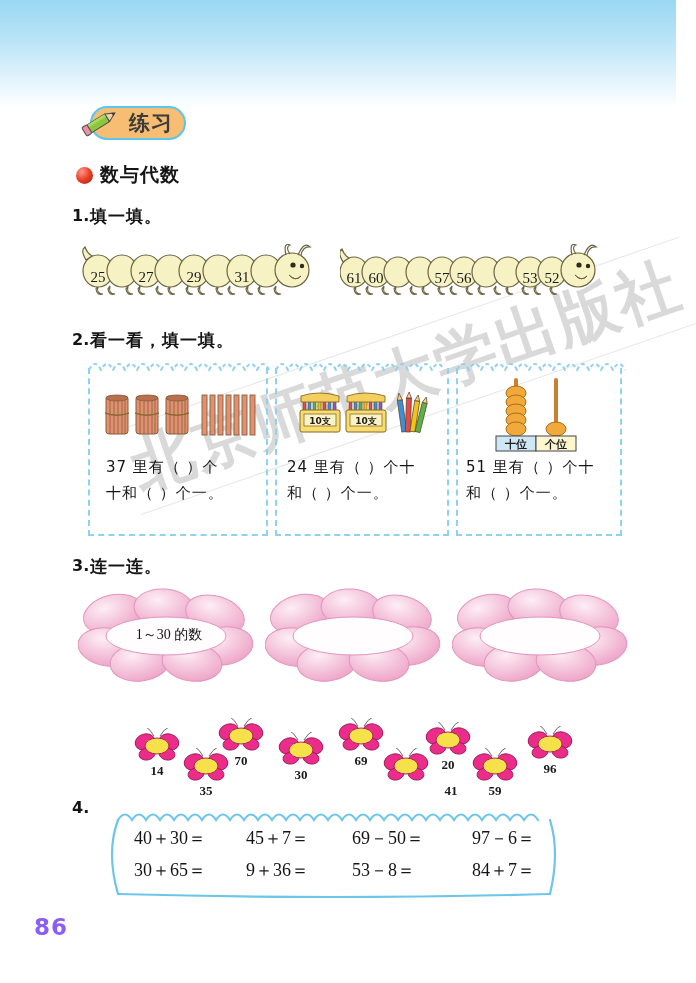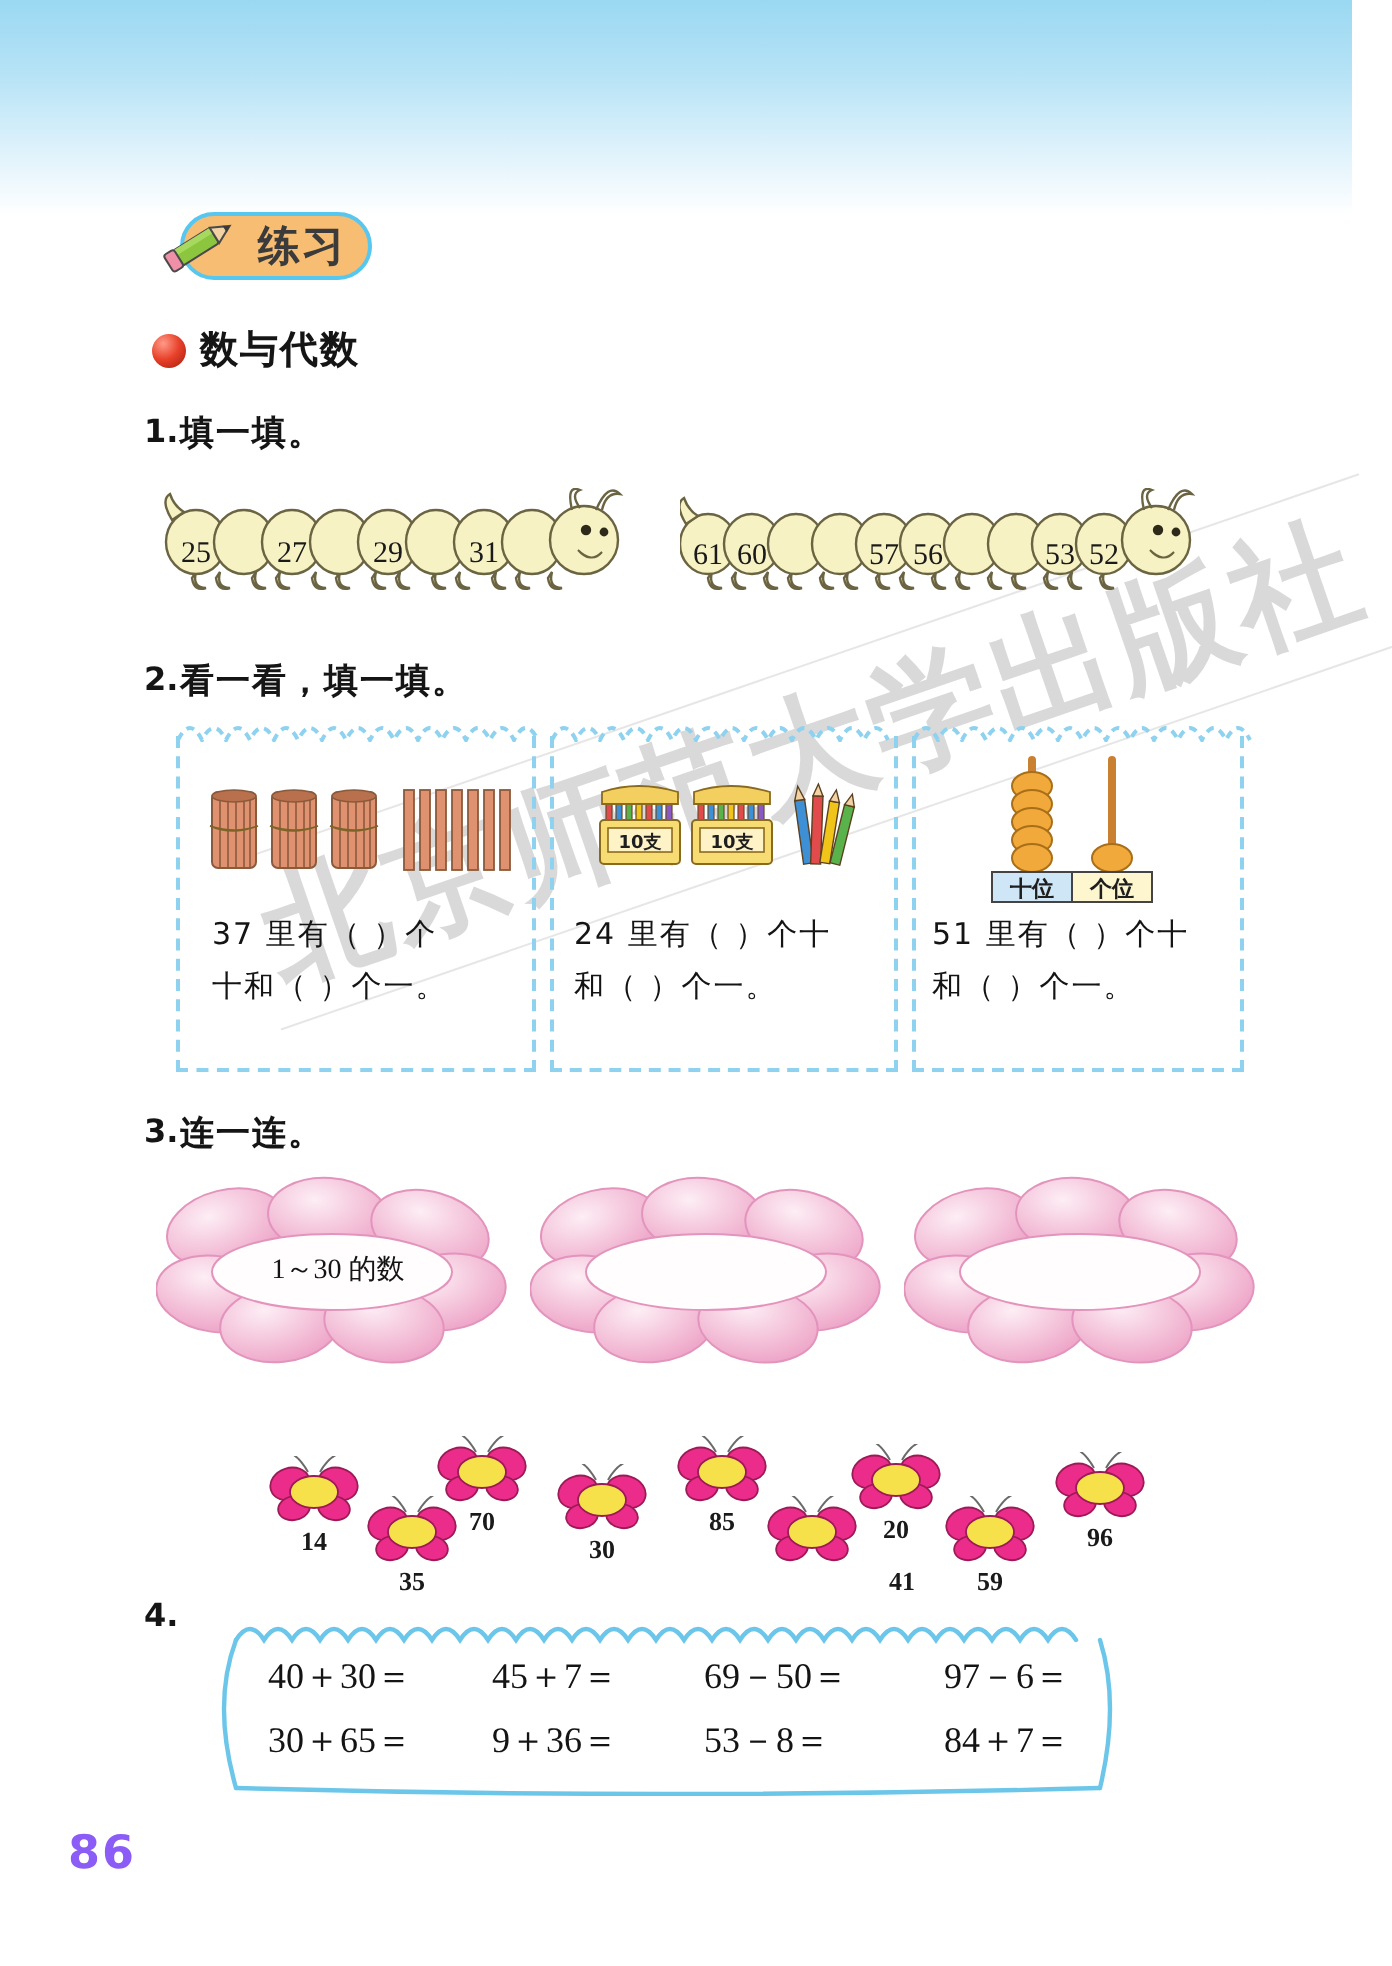--- a/index.html
+++ b/index.html
@@ -605,21 +605,21 @@
     <g stroke="#9c1a56" stroke-width="0.9">
       <ellipse cx="11" cy="14" rx="10" ry="8" transform="rotate(-18 11 14)" fill="#ec2c8a"></ellipse>
       <ellipse cx="35" cy="14" rx="10" ry="8" transform="rotate(18 35 14)" fill="#ec2c8a"></ellipse>
       <ellipse cx="13" cy="26" rx="8" ry="6" transform="rotate(-12 13 26)" fill="#ec2c8a"></ellipse>
       <ellipse cx="33" cy="26" rx="8" ry="6" transform="rotate(12 33 26)" fill="#ec2c8a"></ellipse>
       <ellipse cx="23" cy="18" rx="12" ry="8" fill="#f7e14a"></ellipse>
     </g>
     <path d="M20 8 q-4 -7 -8 -9" fill="none" stroke="#6b6b6b" stroke-width="1"></path>
     <path d="M26 8 q4 -7 9 -9" fill="none" stroke="#6b6b6b" stroke-width="1"></path>
   </svg>
-  <div class="bfly-num" style="left:349px; top:753px;">85</div>
+  <div class="bfly-num" style="left:349px; top:753px;">69</div>
 
   <svg class="butterfly" style="left:425px; top:722px;" width="46" height="38" viewBox="0 0 46 38">
     <g stroke="#9c1a56" stroke-width="0.9">
       <ellipse cx="11" cy="14" rx="10" ry="8" transform="rotate(-18 11 14)" fill="#ec2c8a"></ellipse>
       <ellipse cx="35" cy="14" rx="10" ry="8" transform="rotate(18 35 14)" fill="#ec2c8a"></ellipse>
       <ellipse cx="13" cy="26" rx="8" ry="6" transform="rotate(-12 13 26)" fill="#ec2c8a"></ellipse>
       <ellipse cx="33" cy="26" rx="8" ry="6" transform="rotate(12 33 26)" fill="#ec2c8a"></ellipse>
       <ellipse cx="23" cy="18" rx="12" ry="8" fill="#f7e14a"></ellipse>
     </g>
     <path d="M20 8 q-4 -7 -8 -9" fill="none" stroke="#6b6b6b" stroke-width="1"></path>

